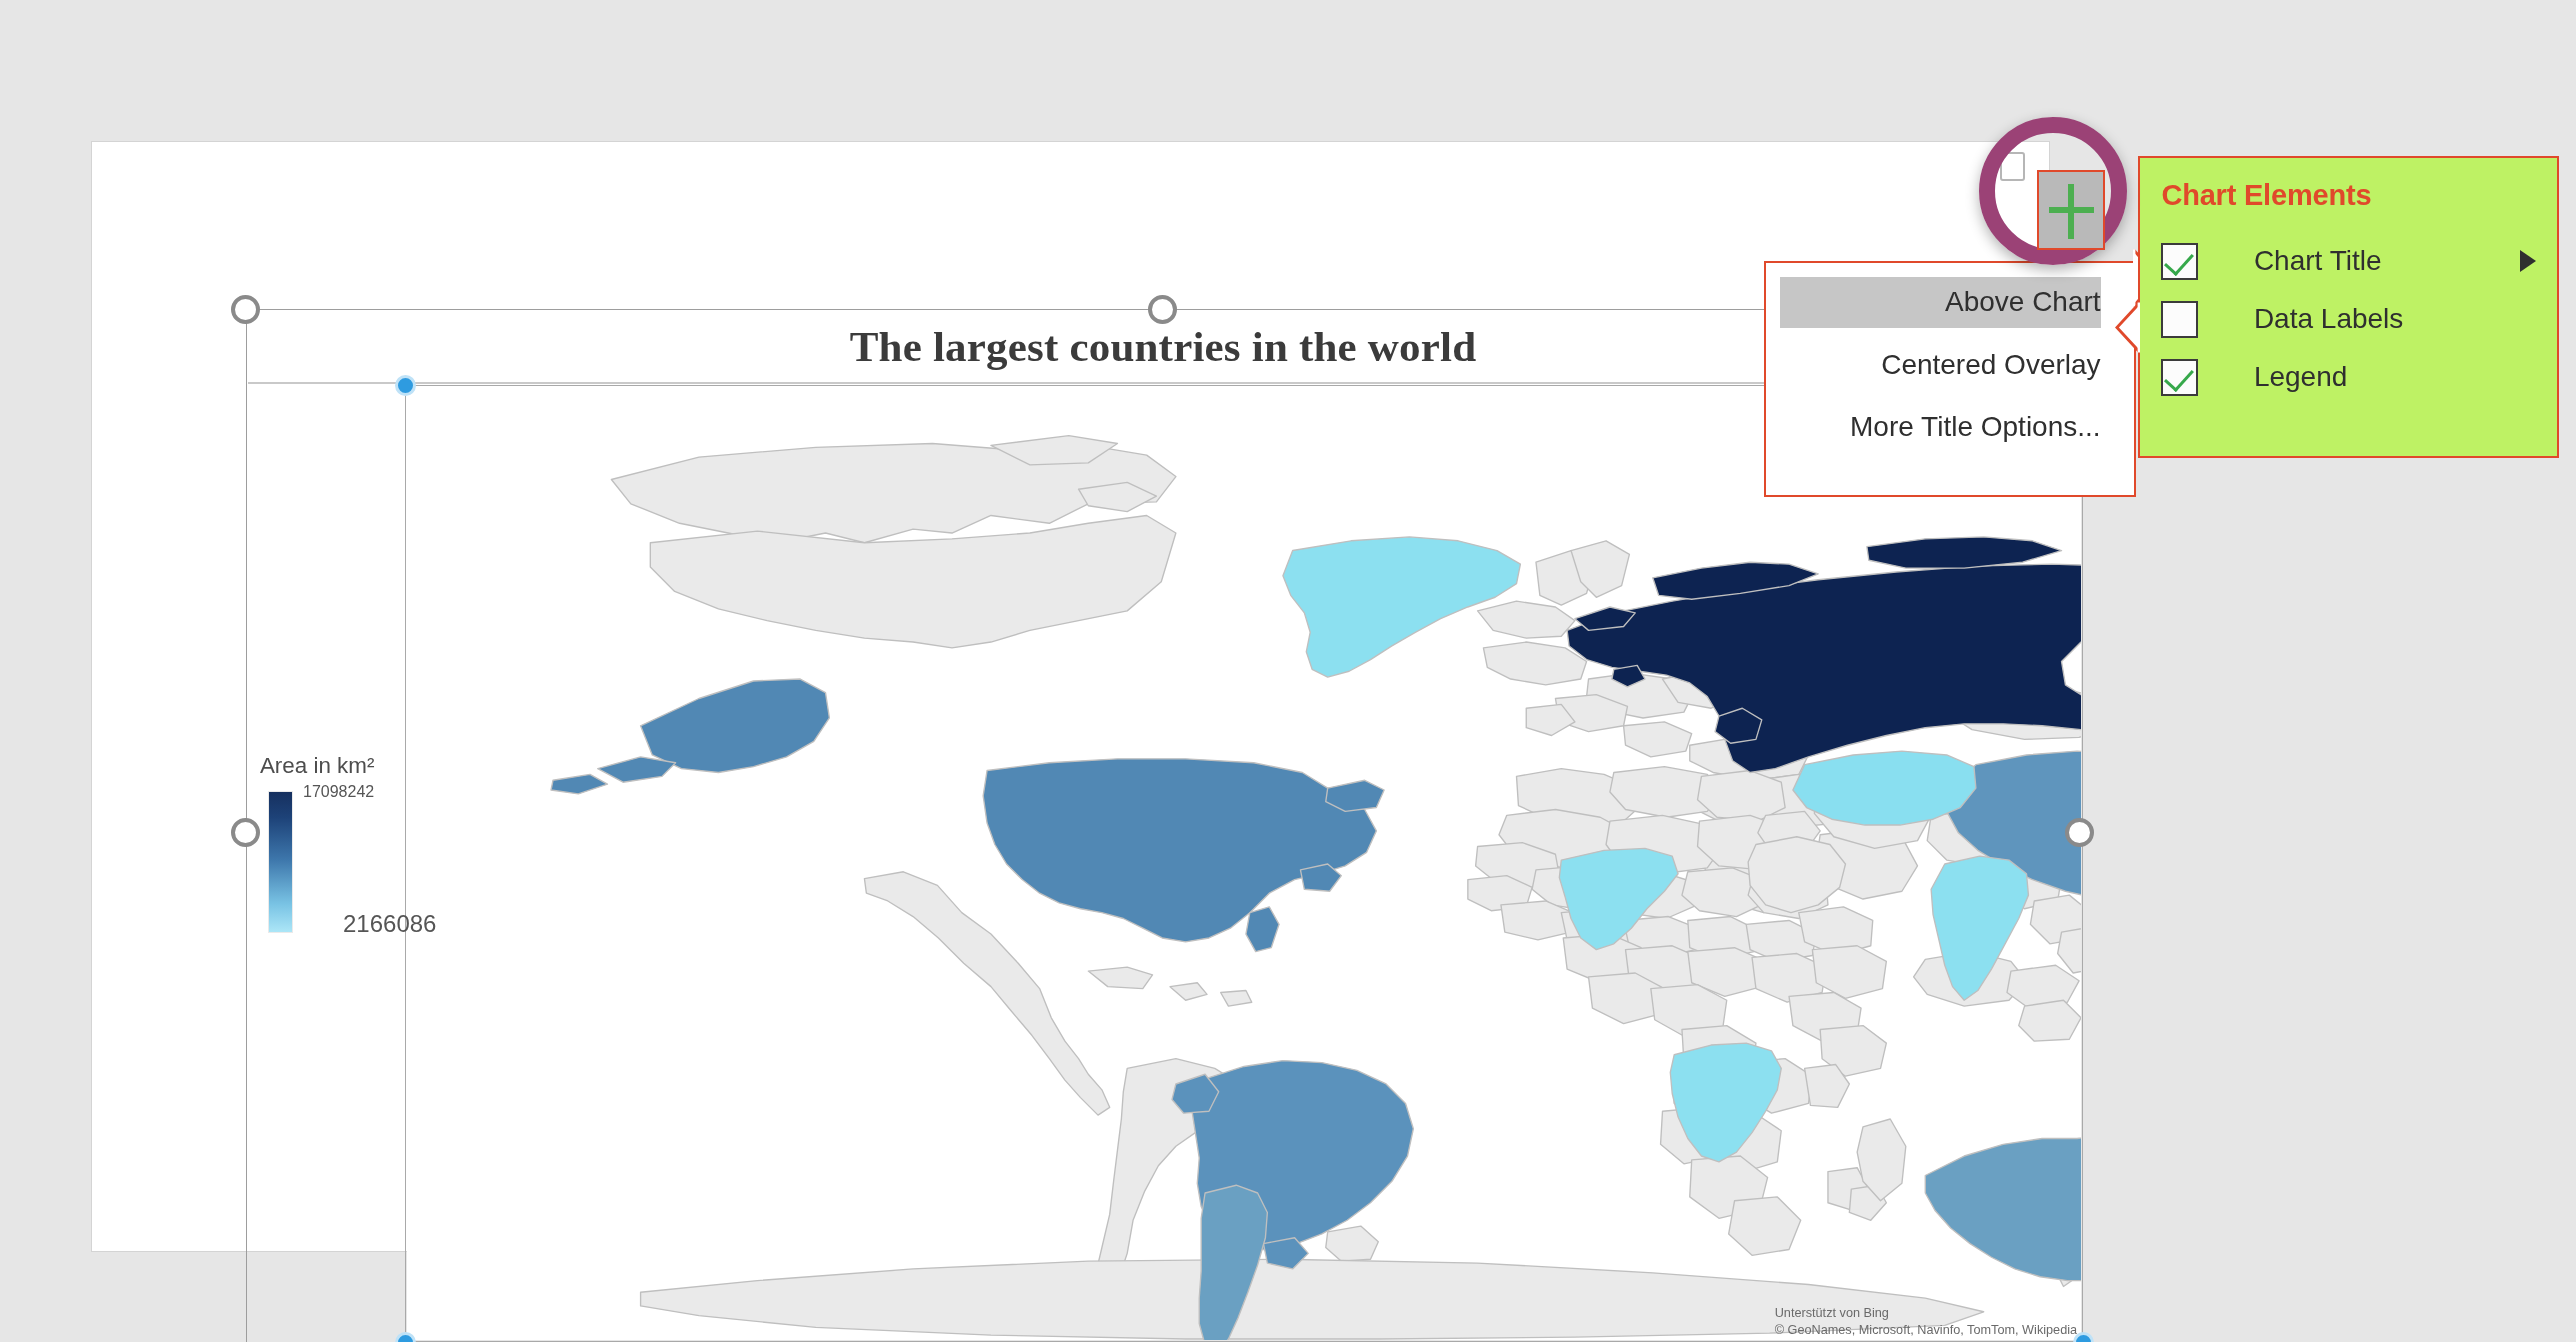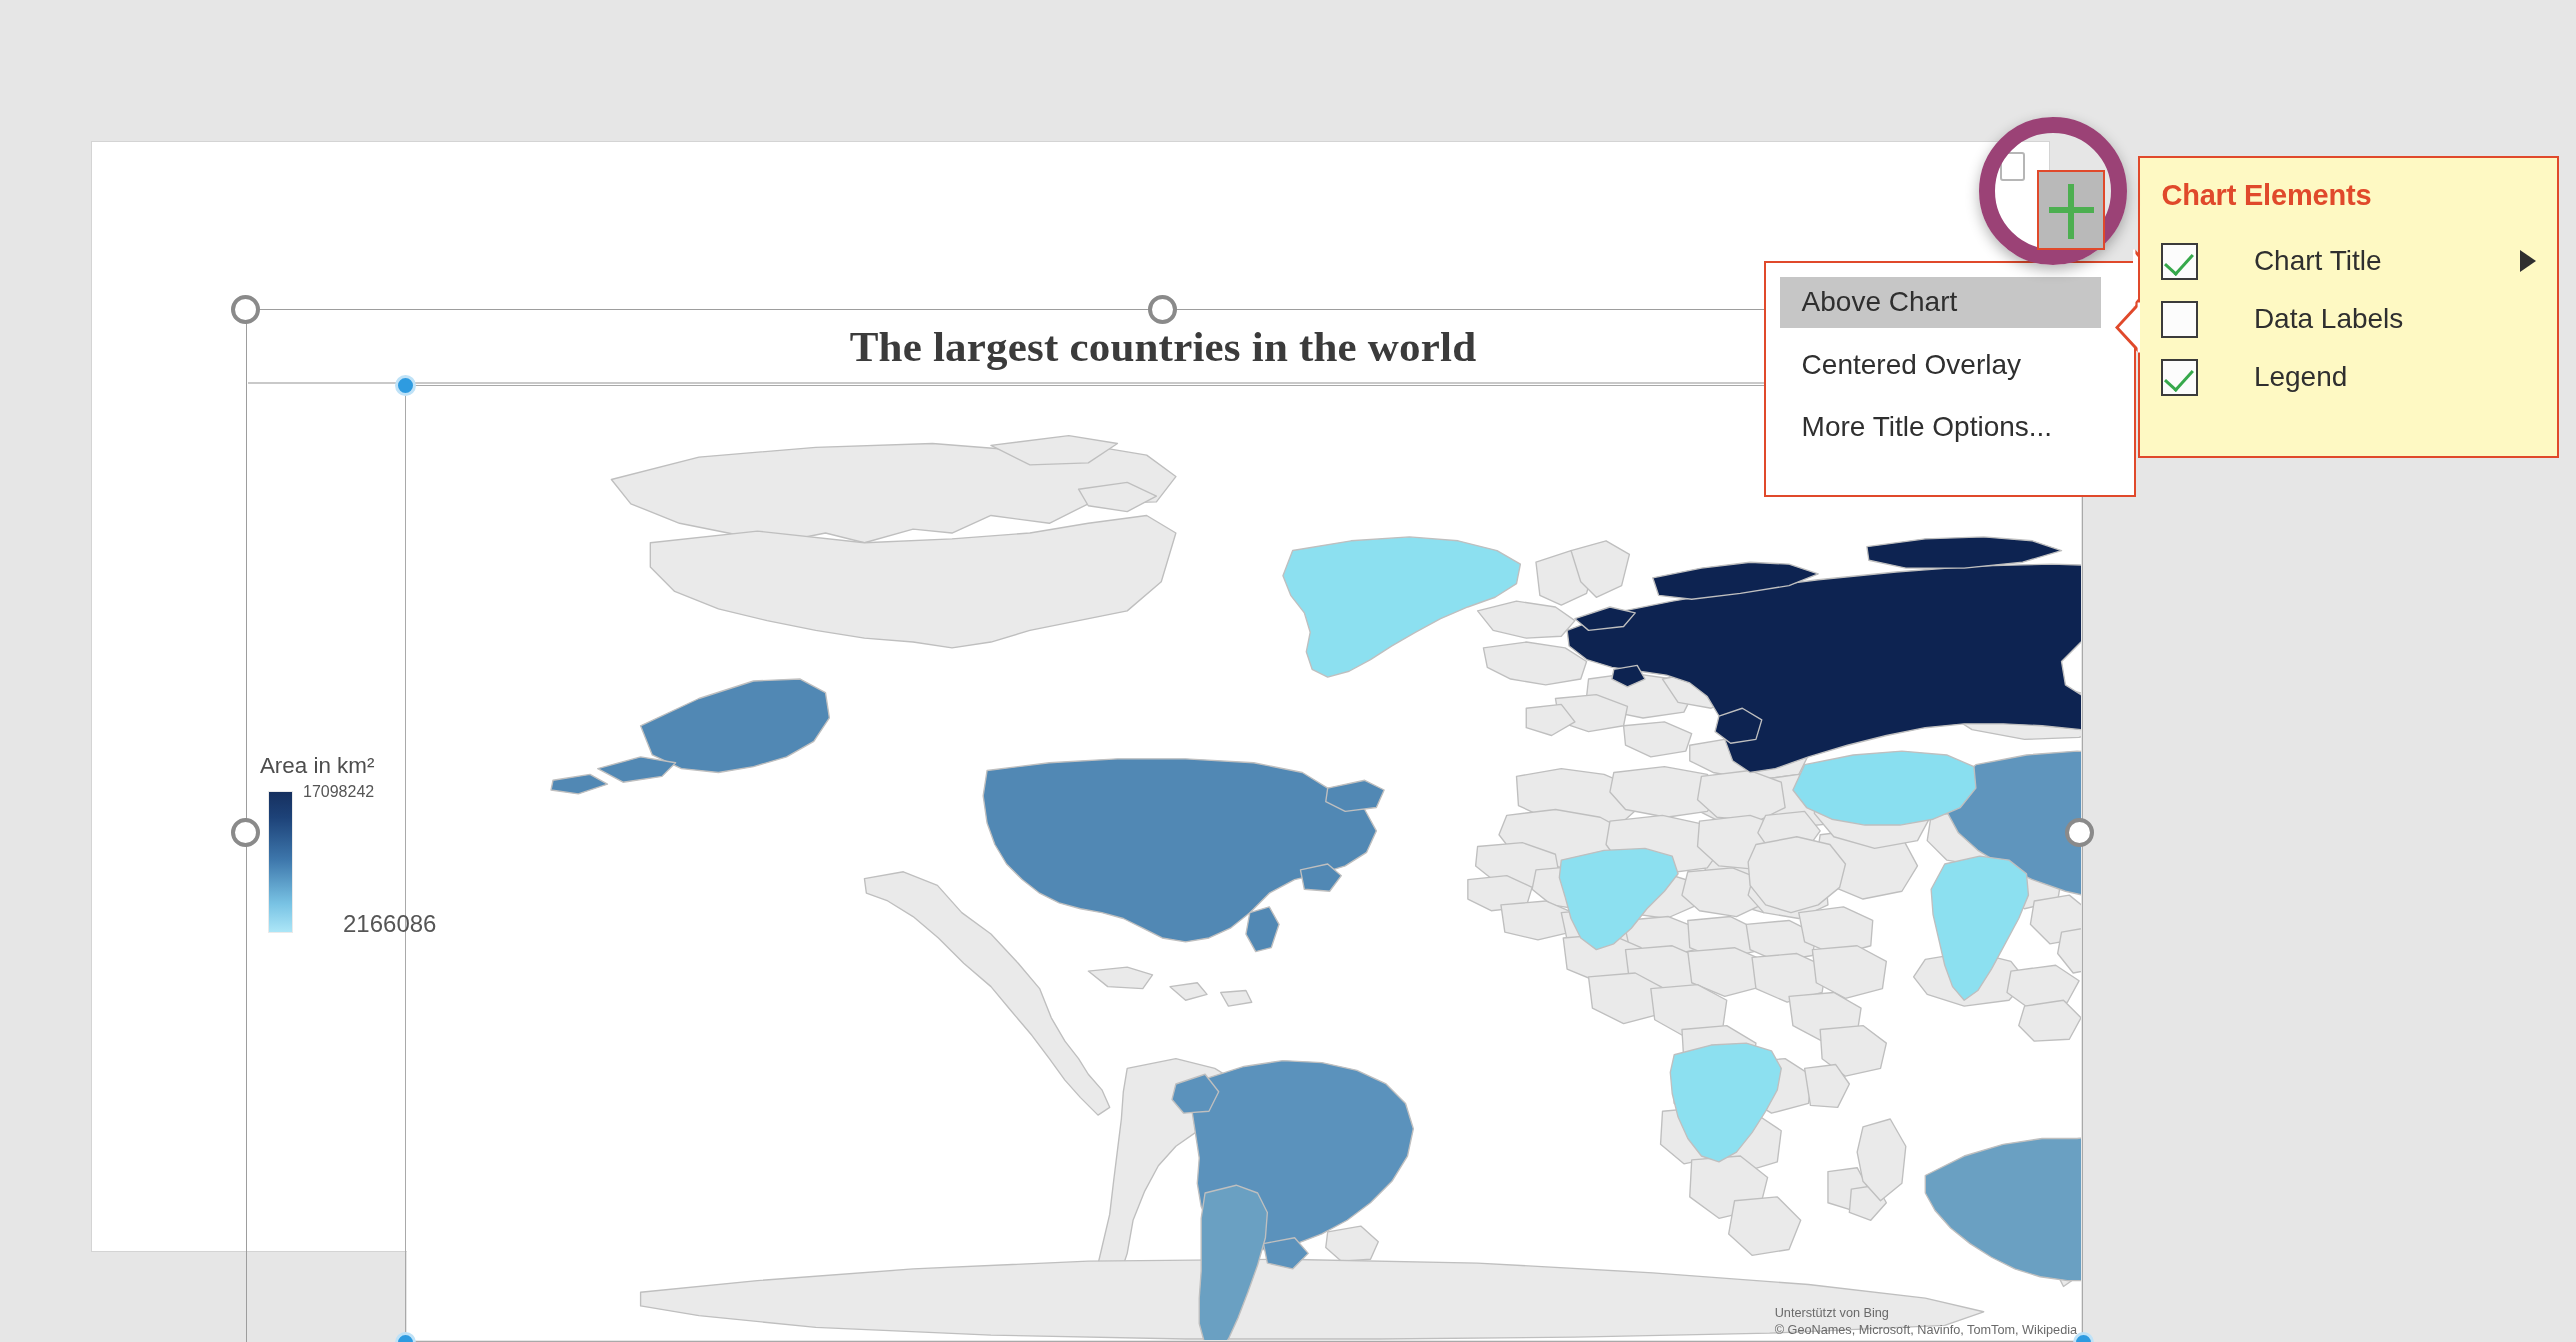--- a/index.html
+++ b/index.html
@@ -117,21 +117,21 @@
     font-size: 12.7px; color: #6a6a6a; line-height: 16.6px;
     font-family: "Liberation Sans", sans-serif;
     white-space: nowrap;
   }
 
   
   .ce-panel {
     position: absolute;
     left: 2138px; top: 156px;
     width: 421px; height: 302px;
-    background: #fef9c3;
+    background: #bef264;
     border: 2.9px solid #e0492b;
     z-index: 40;
   }
   .ce-title {
     position: absolute; left: 21.4px; top: 21.4px;
     font-size: 29px; font-weight: bold; color: #e0492b;
     letter-spacing: -0.2px;
   }
   .ce-list { position: absolute; left: 21.4px; top: 74px; width: 382px; }
   .ce-row {
@@ -177,22 +177,22 @@
     left: 1764px; top: 261px;
     width: 372px; height: 236px;
     background: #ffffff;
     border: 2.9px solid #e0492b;
     z-index: 38;
   }
   .submenu-item {
     position: absolute; left: 13.6px;
     width: 321px; height: 51px;
     display: flex; align-items: center;
-    padding-left: 22px;
-    font-size: 28px; color: #2f2f2f;
+    padding-left: 9px;
+    font-size: 28px; color: #2f2f2f; justify-content: flex-end;
   }
   .submenu-item.sel { background: #c6c6c6; }
   .sm1 { top: 13.6px; }
   .sm2 { top: 76px; }
   .sm3 { top: 138px; }
   
   .sm-notch {
     position: absolute; right: -25px; top: -13.6px;
     width: 26px; height: 58px; z-index: 39;
   }

